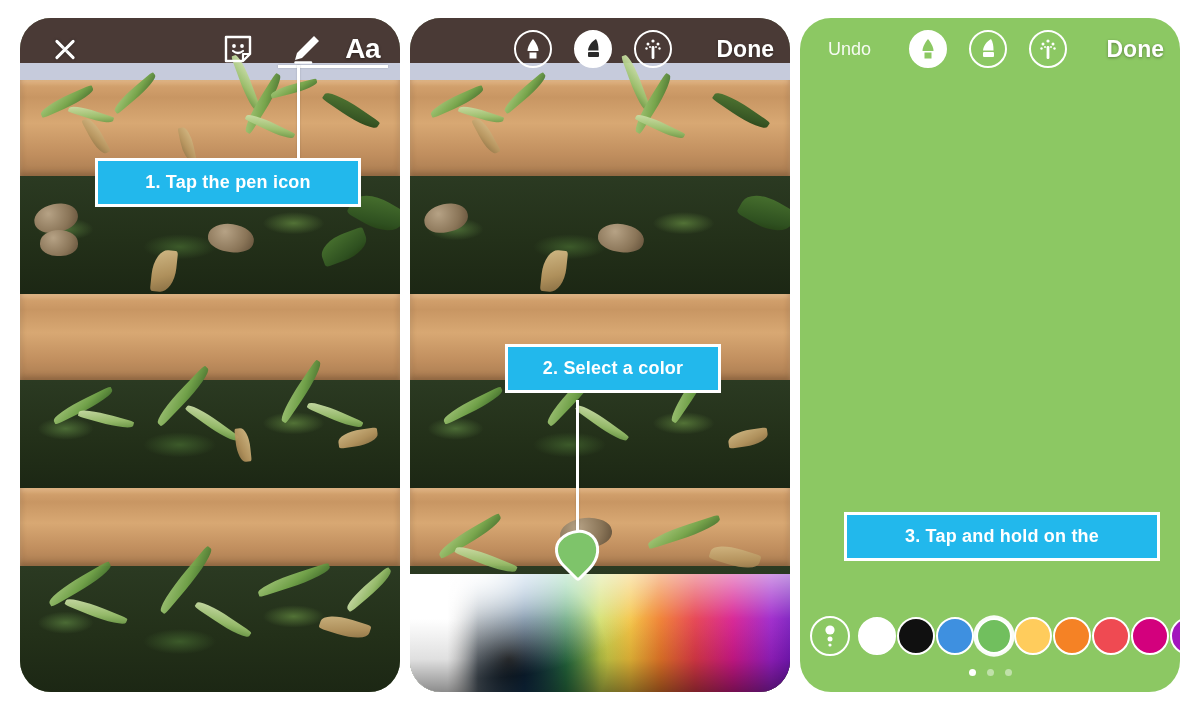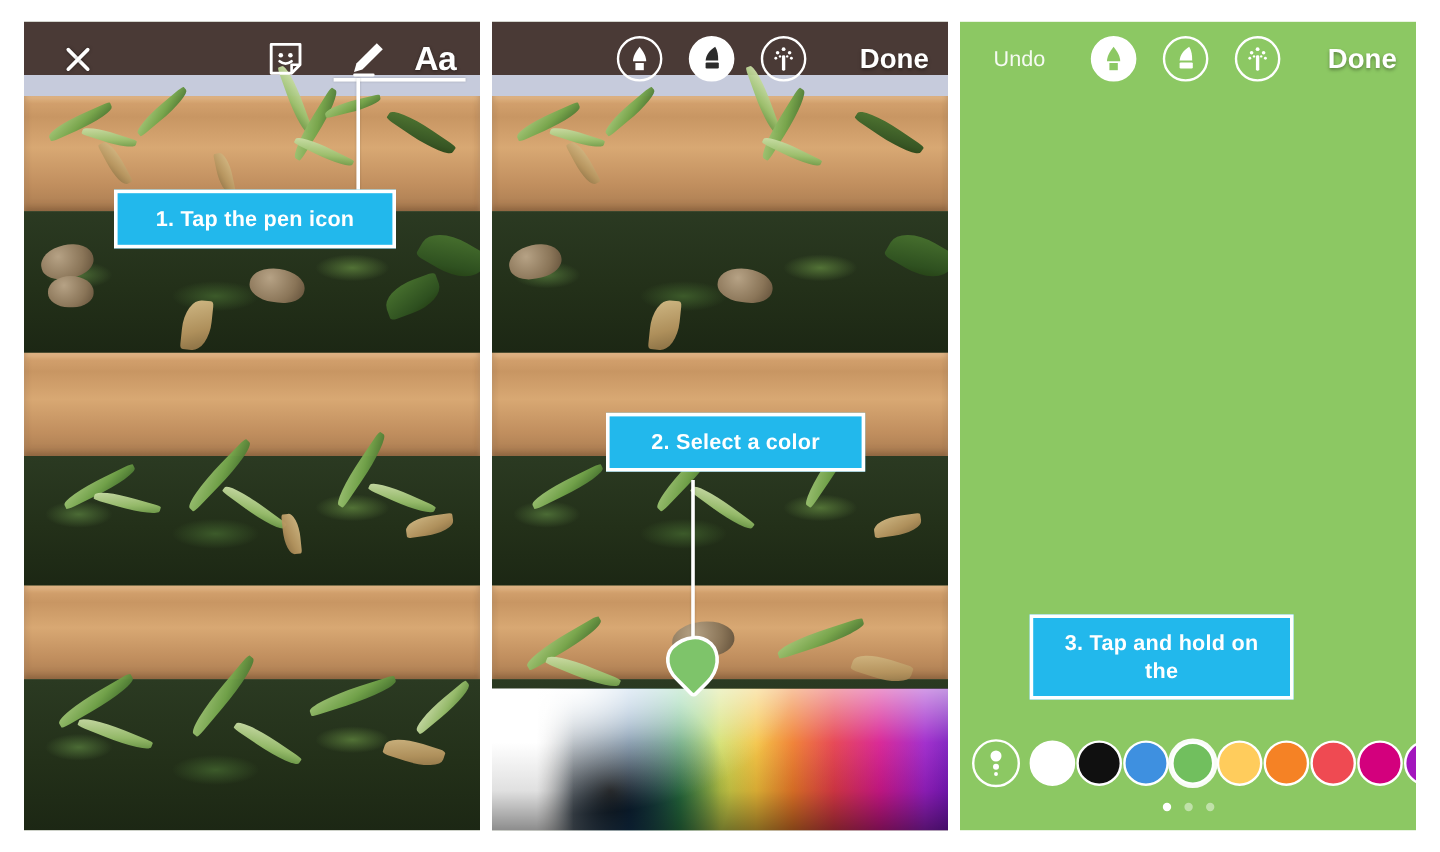--- a/index.html
+++ b/index.html
@@ -21,20 +21,21 @@
     background: #ffffff;
   }
 
   
   .panel {
     position: absolute;
     top: 18px;
     width: 380px;
     height: 674px;
     overflow: hidden;
+    border-radius: 31px;
   }
   #panel-1 { left: 20px; }
   #panel-2 { left: 410px; }
   #panel-3 { left: 800px; width: 380px; }
 
   
   .photo {
     position: absolute;
     inset: 0;
     background-color: #6f7d5a;
@@ -378,21 +379,21 @@
           <path d="M25 4 L30 9 L13 26 L6 28 L8 21 Z" fill="#fff"></path>
           <path d="M6.5 30.5 H22" stroke="#fff" stroke-width="2.4" stroke-linecap="round"></path>
         </svg>
       </div>
       <div class="aa-label">Aa</div>
     </div>
 
     <div class="connector" style="left:258px;top:47px;width:110px;height:3px"></div>
     <div class="connector" style="left:277px;top:47px;width:3px;height:105px"></div>
 
-    <div class="callout" style="left:75px;top:140px;width:235px">
+    <div class="callout" style="left:75px;top:140px;width:266px">
       <span>1. Tap the pen icon</span>
     </div>
 
   </div>
 
   <div class="panel" id="panel-2">
 
     <div class="photo">
       <div class="sky"></div>
       <div class="band wood" style="top:62px;height:96px"></div>
@@ -505,21 +506,21 @@
             <circle cx="17.5" cy="11.5" r="1.2" fill="#fff"></circle>
             <circle cx="8" cy="10" r="1" fill="#fff"></circle>
             <circle cx="14" cy="10" r="1" fill="#fff"></circle>
           </svg>
         </div>
       </div>
       <div class="spacer"></div>
       <div class="done-label">Done</div>
     </div>
 
-    <div class="callout" style="left:58px;top:494px;width:220px">
+    <div class="callout" style="left:44px;top:494px;width:316px">
       <div>3. Tap and hold on the</div>
     </div>
 
     <div class="palette">
       <div class="eyedropper">
         <svg width="18" height="26" viewBox="0 0 18 26">
           <circle cx="9" cy="7" r="4.6" fill="#fff"></circle>
           <circle cx="9" cy="16" r="2.5" fill="#fff"></circle>
           <circle cx="9" cy="22" r="1.6" fill="#fff"></circle>
         </svg>

